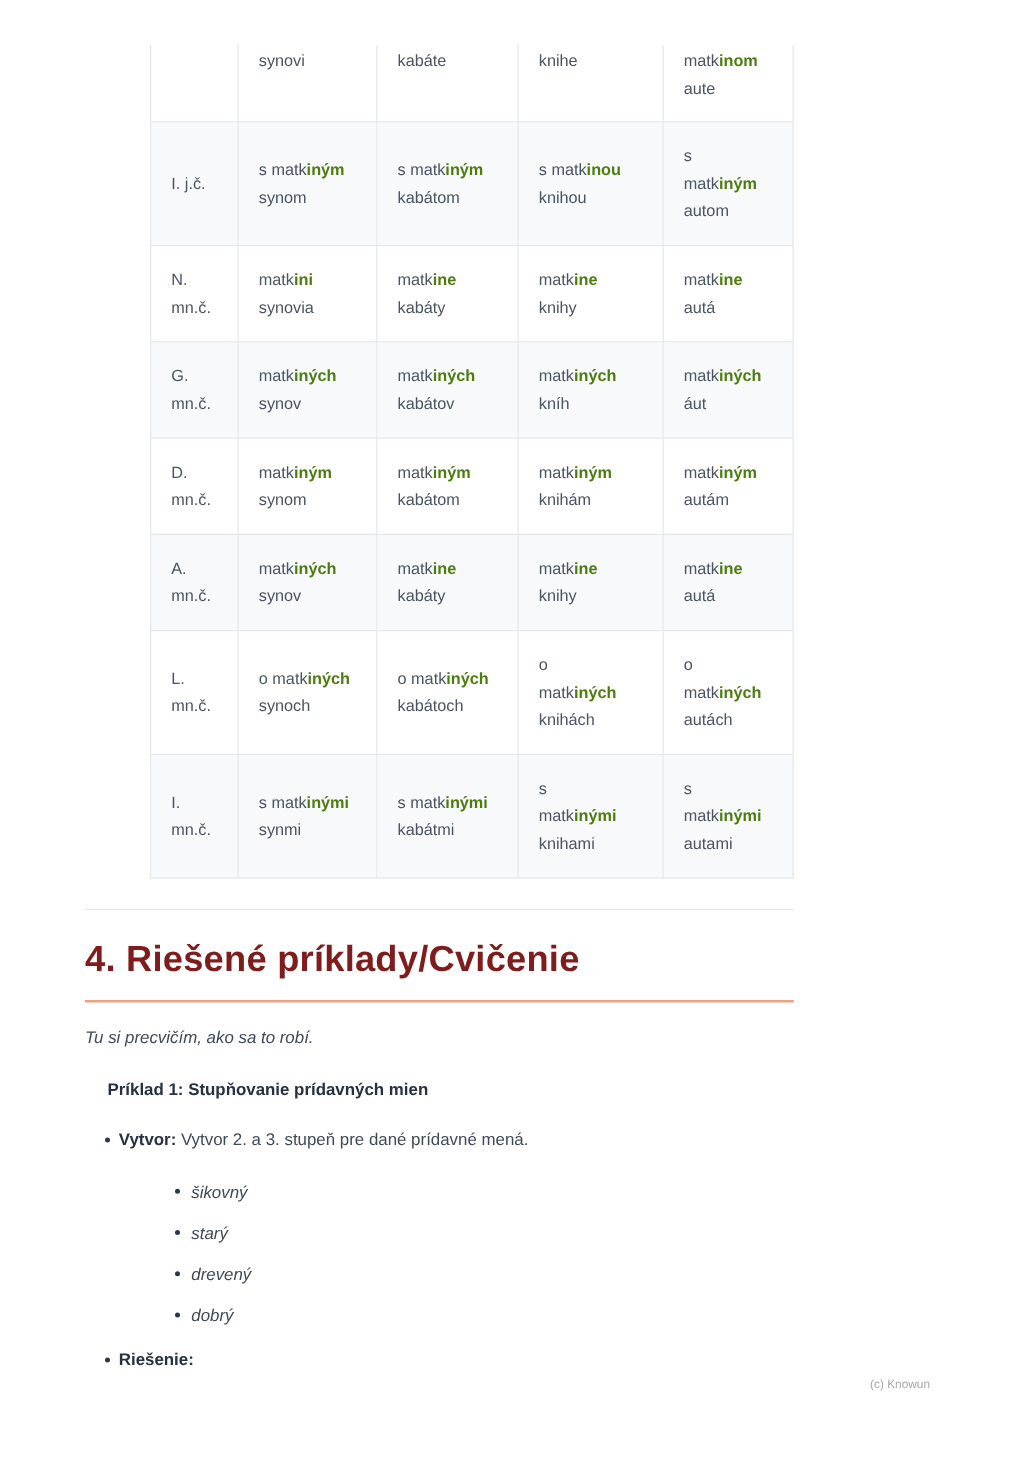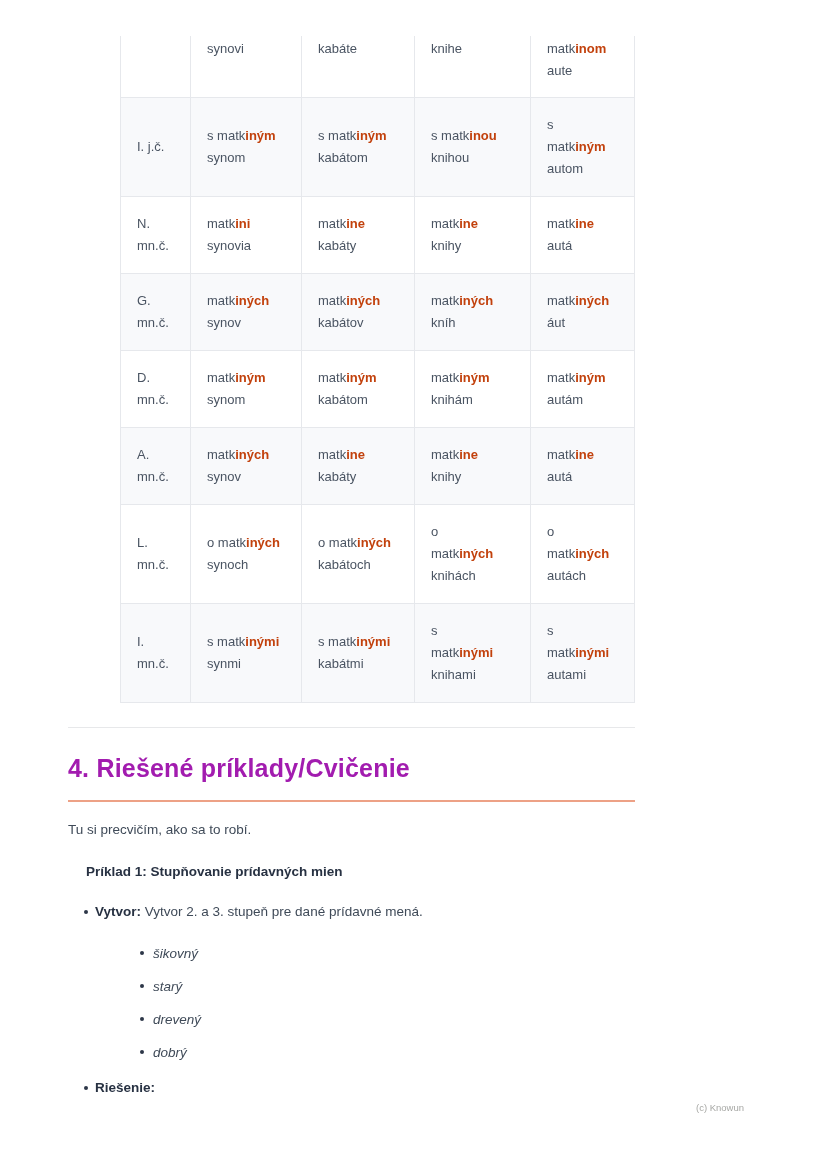--- a/index.html
+++ b/index.html
@@ -25,32 +25,32 @@
   table.decl col.c4 { width:104px; }
   table.decl td {
     border:1px solid #e6e8ec; padding:16px; font-size:13px; line-height:22px;
     color:#4a5462; vertical-align:middle; white-space:pre-line; overflow:hidden;
   }
   table.decl tr.alt { background:#f8f9fb; }
   table.decl tr.cut td {
     border-top:none; height:59px; vertical-align:top;
     padding-top:2px; padding-bottom:0;
   }
-  table.decl .bd { font-weight:bold; color:#c2410c; }
+  table.decl .bd { font-weight:bold; color:#4d7c0f; }
 
   
   hr.gray-divider {
     border:none; border-top:1px solid #e7e8ea; margin:24px 0 0 0; width:100%;
   }
   h2.sec-heading {
-    margin:22px 0 0 0; font-size:25px; line-height:36px; font-weight:bold;
-    color:#a21caf; letter-spacing:0.2px;
+    margin:22px 0 0 0; font-size:29px; line-height:36px; font-weight:bold;
+    color:#7f1d1d; letter-spacing:0.2px;
   }
   .heading-rule { height:2px; background:#eda186; margin-top:14px; width:100%; }
-  p.intro { margin:18px 0 0 0; font-size:13.5px; line-height:20px; color:#3f4a58; }
+  p.intro { margin:18px 0 0 0; font-size:13.5px; line-height:20px; color:#3f4a58;font-style:italic; }
   p.example { margin:22px 0 0 0; font-size:13.5px; line-height:20px; font-weight:bold; color:#273142;padding-left:18px; }
 
   ul.blist { list-style:none; margin:20px 0 0 0; padding:0 0 0 16px; }
   ul.blist > li {
     position:relative; padding-left:11px; font-size:13.5px; line-height:20px;
     color:#3f4a58;
   }
   ul.blist > li::before {
     content:""; position:absolute; left:0; top:8px; width:4px; height:4px;
     border-radius:50%; background:#2d3748;

